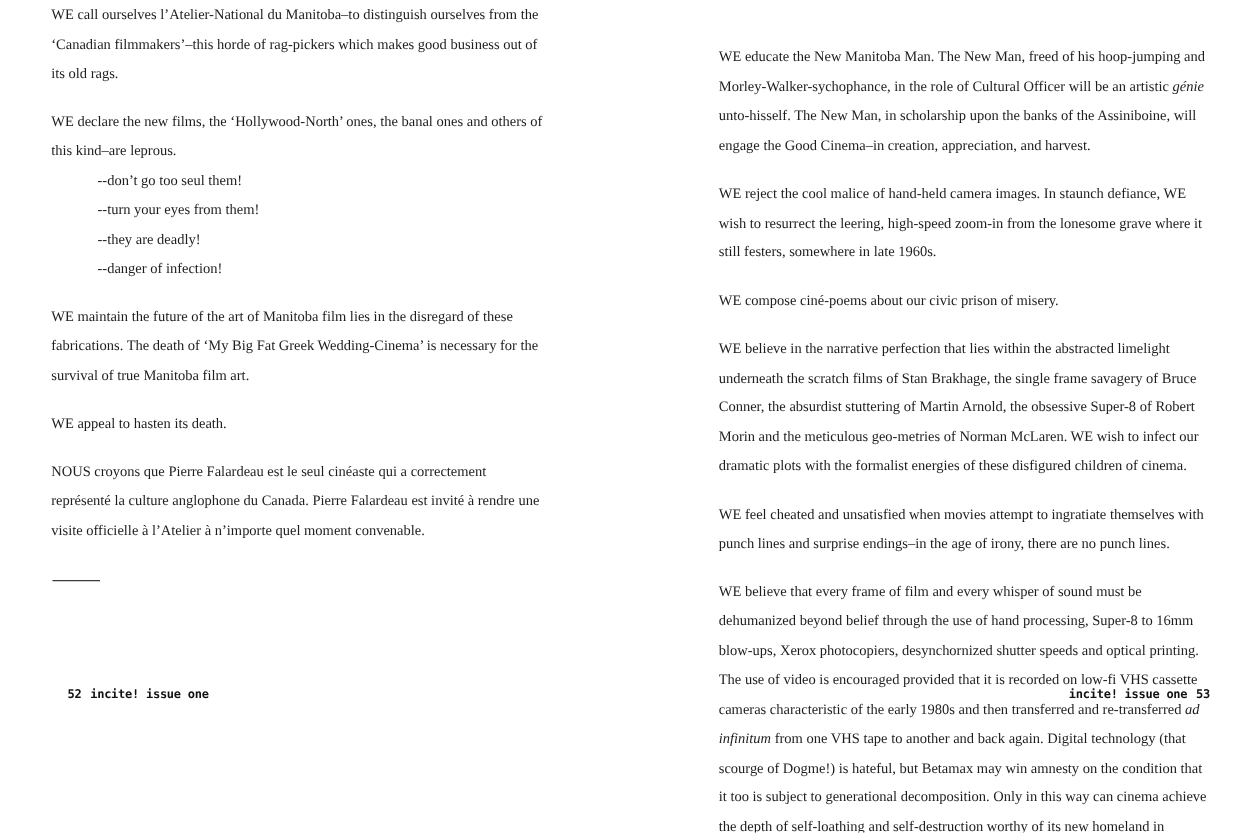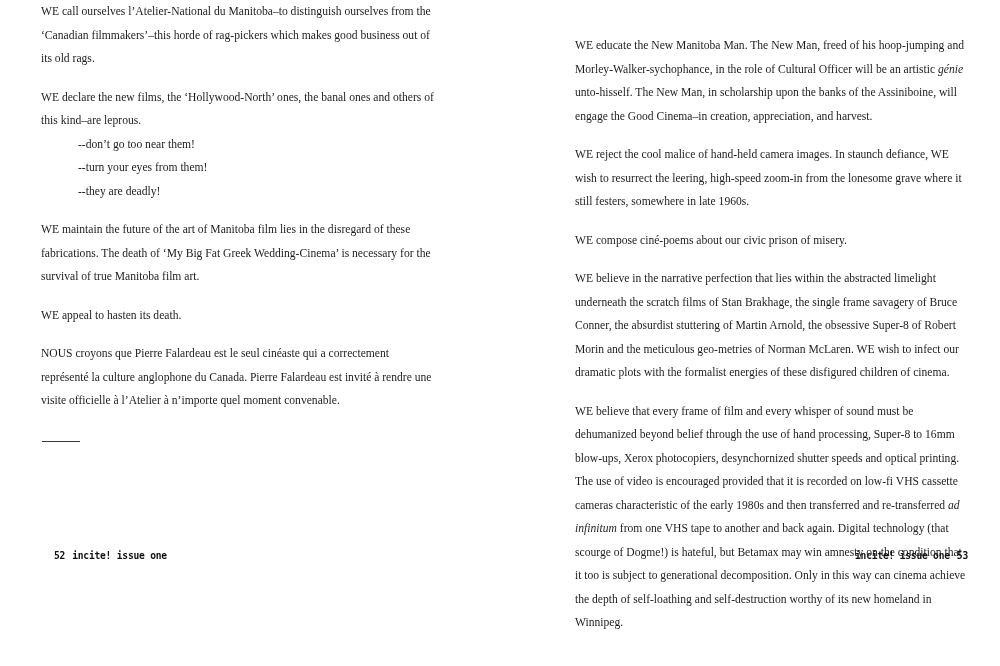--- a/index.html
+++ b/index.html
@@ -119,23 +119,24 @@
   <div class="page page-left">
 
 
     <div class="body-col">
 
       <p>WE call ourselves l’Atelier-National du Manitoba–to distinguish ourselves from the ‘Canadian filmmakers’–this horde of rag-pickers which makes good business out of its old rags.</p>
 
       <p class="tight">WE declare the new films, the ‘Hollywood-North’ ones, the banal ones and others of this kind–are leprous.</p>
 
       <div class="indent-group">
-        <div class="indent-line">--don’t go too near them!</div>
+        <div class="indent-line">--don’t go too seul them!</div>
         <div class="indent-line">--turn your eyes from them!</div>
         <div class="indent-line">--they are deadly!</div>
+        <div class="indent-line">--danger of infection!</div>
       </div>
 
       <p>WE maintain the future of the art of Manitoba film lies in the disregard of these fabrications.  The death of ‘My Big Fat Greek Wedding-Cinema’ is necessary for the survival of true Manitoba film art.</p>
 
       <p>WE appeal to hasten its death.</p>
 
       <p>NOUS croyons que Pierre Falardeau est le seul cinéaste qui a correctement représenté la culture anglophone du Canada.  Pierre Falardeau est invité à rendre une visite officielle à l’Atelier à n’importe quel moment convenable.</p>
 
       <div class="foot-rule"></div>
 
@@ -151,20 +152,21 @@
     <div class="body-col" style="margin-top:34px;">
 
       <p><span>WE educate the New Manitoba Man.  The New Man, freed of his hoop-jumping and Morley-Walker-sychophance, in the role of Cultural Officer will be an artistic </span><em>génie</em><span> unto-hisself.  The New Man, in scholarship upon the banks of the Assiniboine, will engage the Good Cinema–in creation, appreciation, and harvest.</span></p>
 
       <p>WE reject the cool malice of hand-held camera images.  In staunch defiance, WE wish to resurrect the leering, high-speed zoom-in from the lonesome grave where it still festers, somewhere in late 1960s.</p>
 
       <p>WE compose ciné-poems about our civic prison of misery.</p>
 
       <p>WE believe in the narrative perfection that lies within the abstracted limelight underneath the scratch films of Stan Brakhage, the single frame savagery of Bruce Conner, the absurdist stuttering of Martin Arnold, the obsessive Super-8 of Robert Morin and the meticulous geo-metries of Norman McLaren.  WE wish to infect our dramatic plots with the formalist energies of these disfigured children of cinema.</p>
 
+      <p>WE feel cheated and unsatisfied when movies attempt to ingratiate themselves with punch lines and surprise endings–in the age of irony, there are no punch lines.</p>
 
 
       <p><span>WE believe that every frame of film and every whisper of sound must be dehumanized beyond belief through the use of hand processing, Super-8 to 16mm blow-ups, Xerox photocopiers, desynchornized shutter speeds and optical printing.  The use of video is encouraged provided that it is recorded on low-fi VHS cassette cameras characteristic of the early 1980s and then transferred and re-transferred </span><em>ad infinitum</em><span> from one VHS tape to another and back again.  Digital technology (that scourge of Dogme!) is hateful, but Betamax may win amnesty on the condition that it too is subject to generational decomposition.  Only in this way can cinema achieve the depth of self-loathing and self-destruction worthy of its new homeland in Winnipeg.</span></p>
     </div>
 
     <div class="folio folio-right">
       <span class="lbl">incite! issue one</span><span class="num">53</span>
     </div>
   </div>
 

